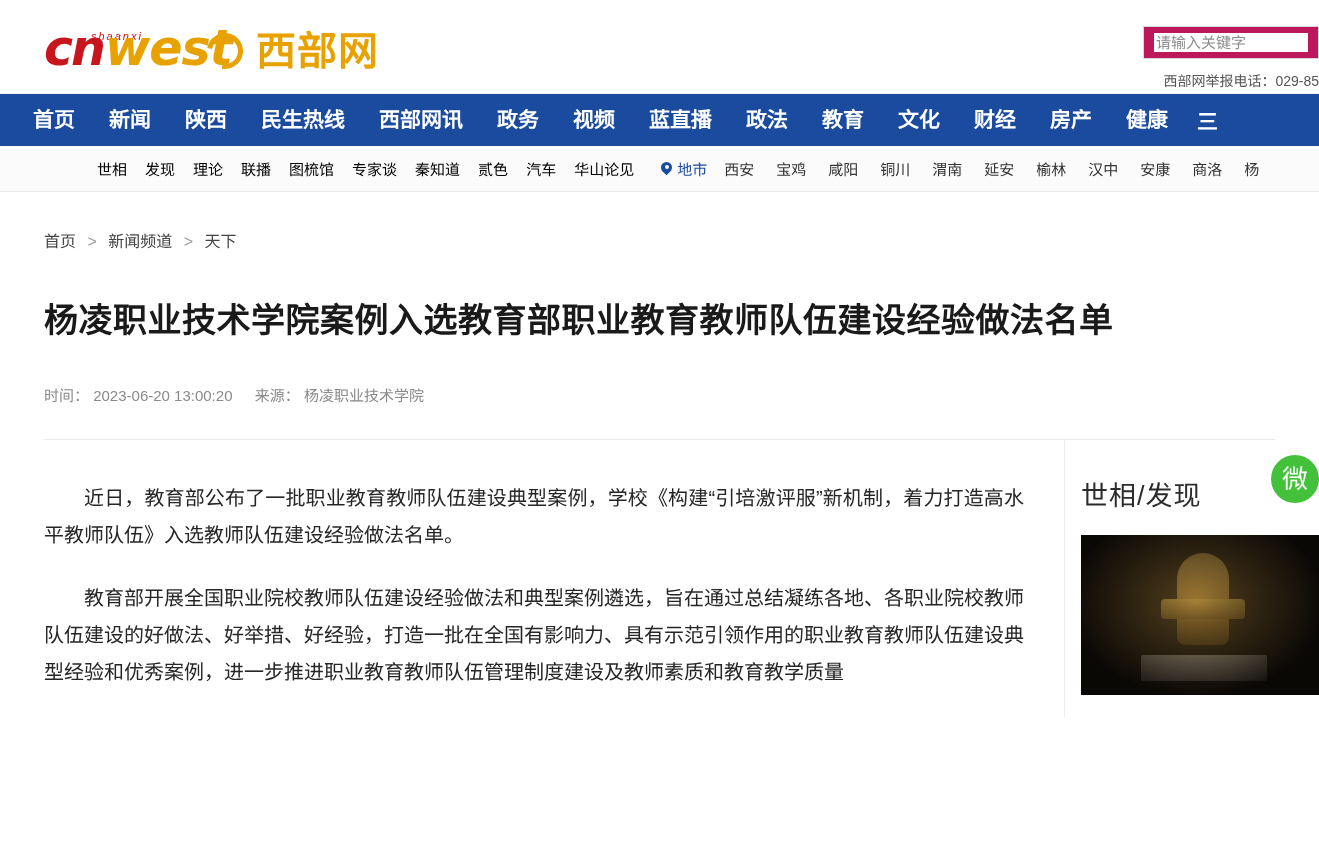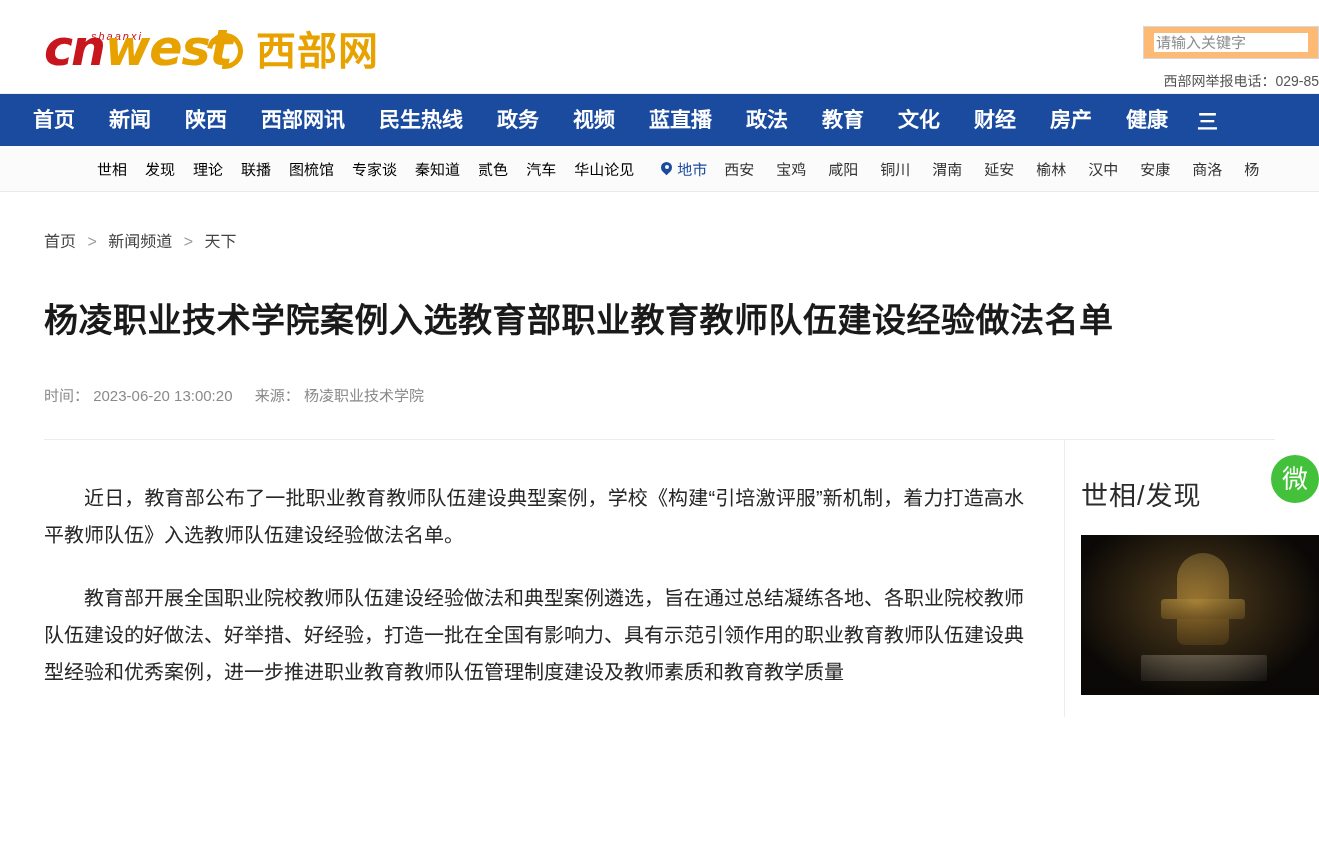--- a/index.html
+++ b/index.html
@@ -78,21 +78,21 @@
     font-style: italic;
   }
 
   .search-box {
     position: absolute;
     right: 0px;
     top: 26px;
     width: 176px;
     height: 33px;
     border: 1px solid #d8d8d8;
-    background: #fdba74;
+    background: #be185d;
     display: flex;
     align-items: center;
     padding: 0 10px;
   }
   .search-box input {
     border: 0;
     outline: 0;
     width: 100%;
     font-size: 15px;
     color: #333;
@@ -328,22 +328,22 @@
       <input type="text" placeholder="请输入关键字" style="">
     </div>
 
     <div class="report-line">西部网举报电话：029-85</div>
   </div>
 
   <div class="nav-main">
     <a href="#" class="first">首页</a>
     <a href="#">新闻</a>
     <a href="#">陕西</a>
+    <a href="#">民生热线</a>
     <a href="#">西部网讯</a>
-    <a href="#">民生热线</a>
     <a href="#">政务</a>
     <a href="#">视频</a>
     <a href="#">蓝直播</a>
     <a href="#">政法</a>
     <a href="#">教育</a>
     <a href="#">文化</a>
     <a href="#">财经</a>
     <a href="#">房产</a>
     <a href="#">健康</a>
     <span class="nav-hamburger">三</span>

